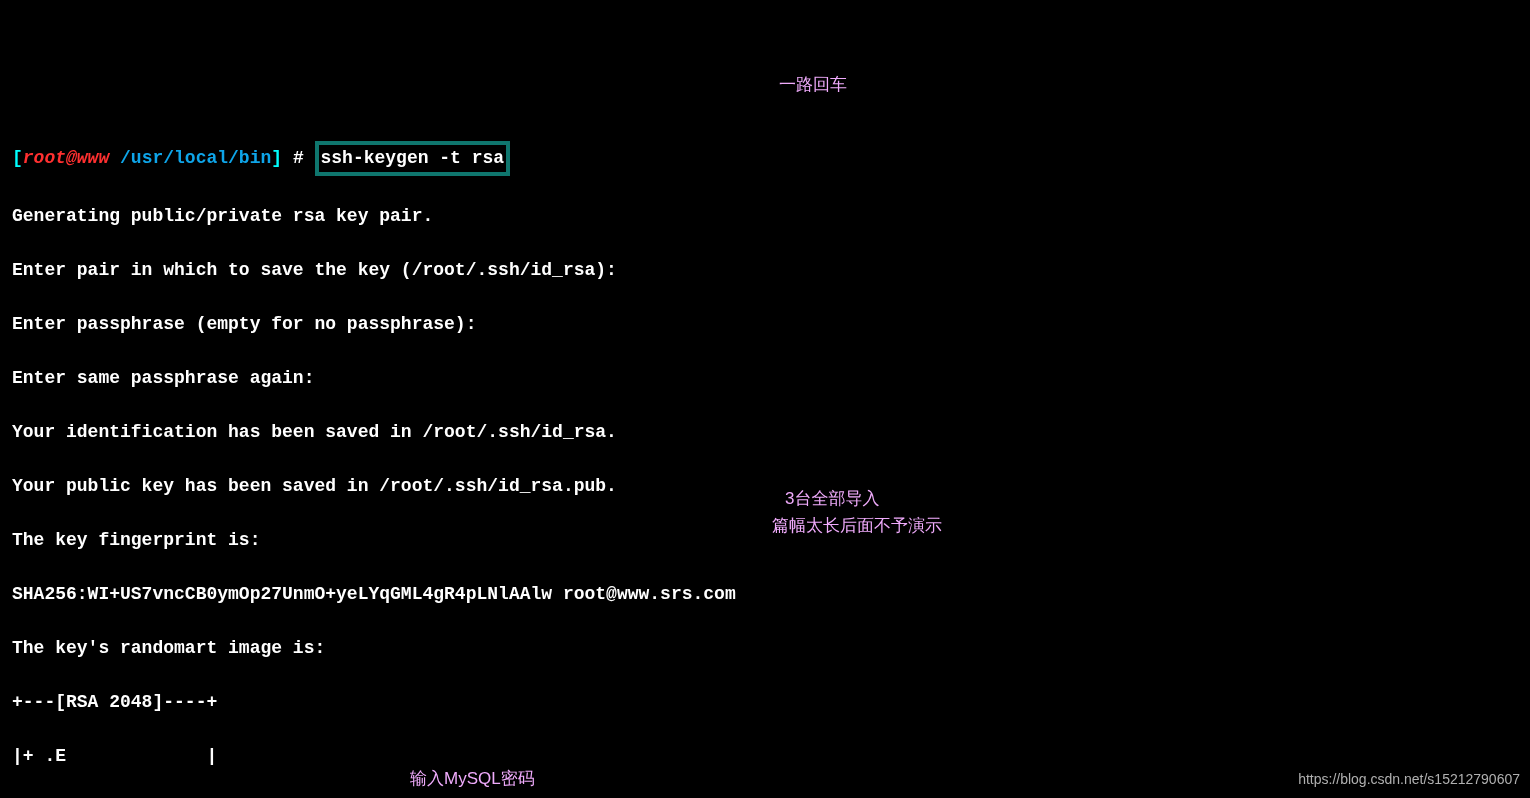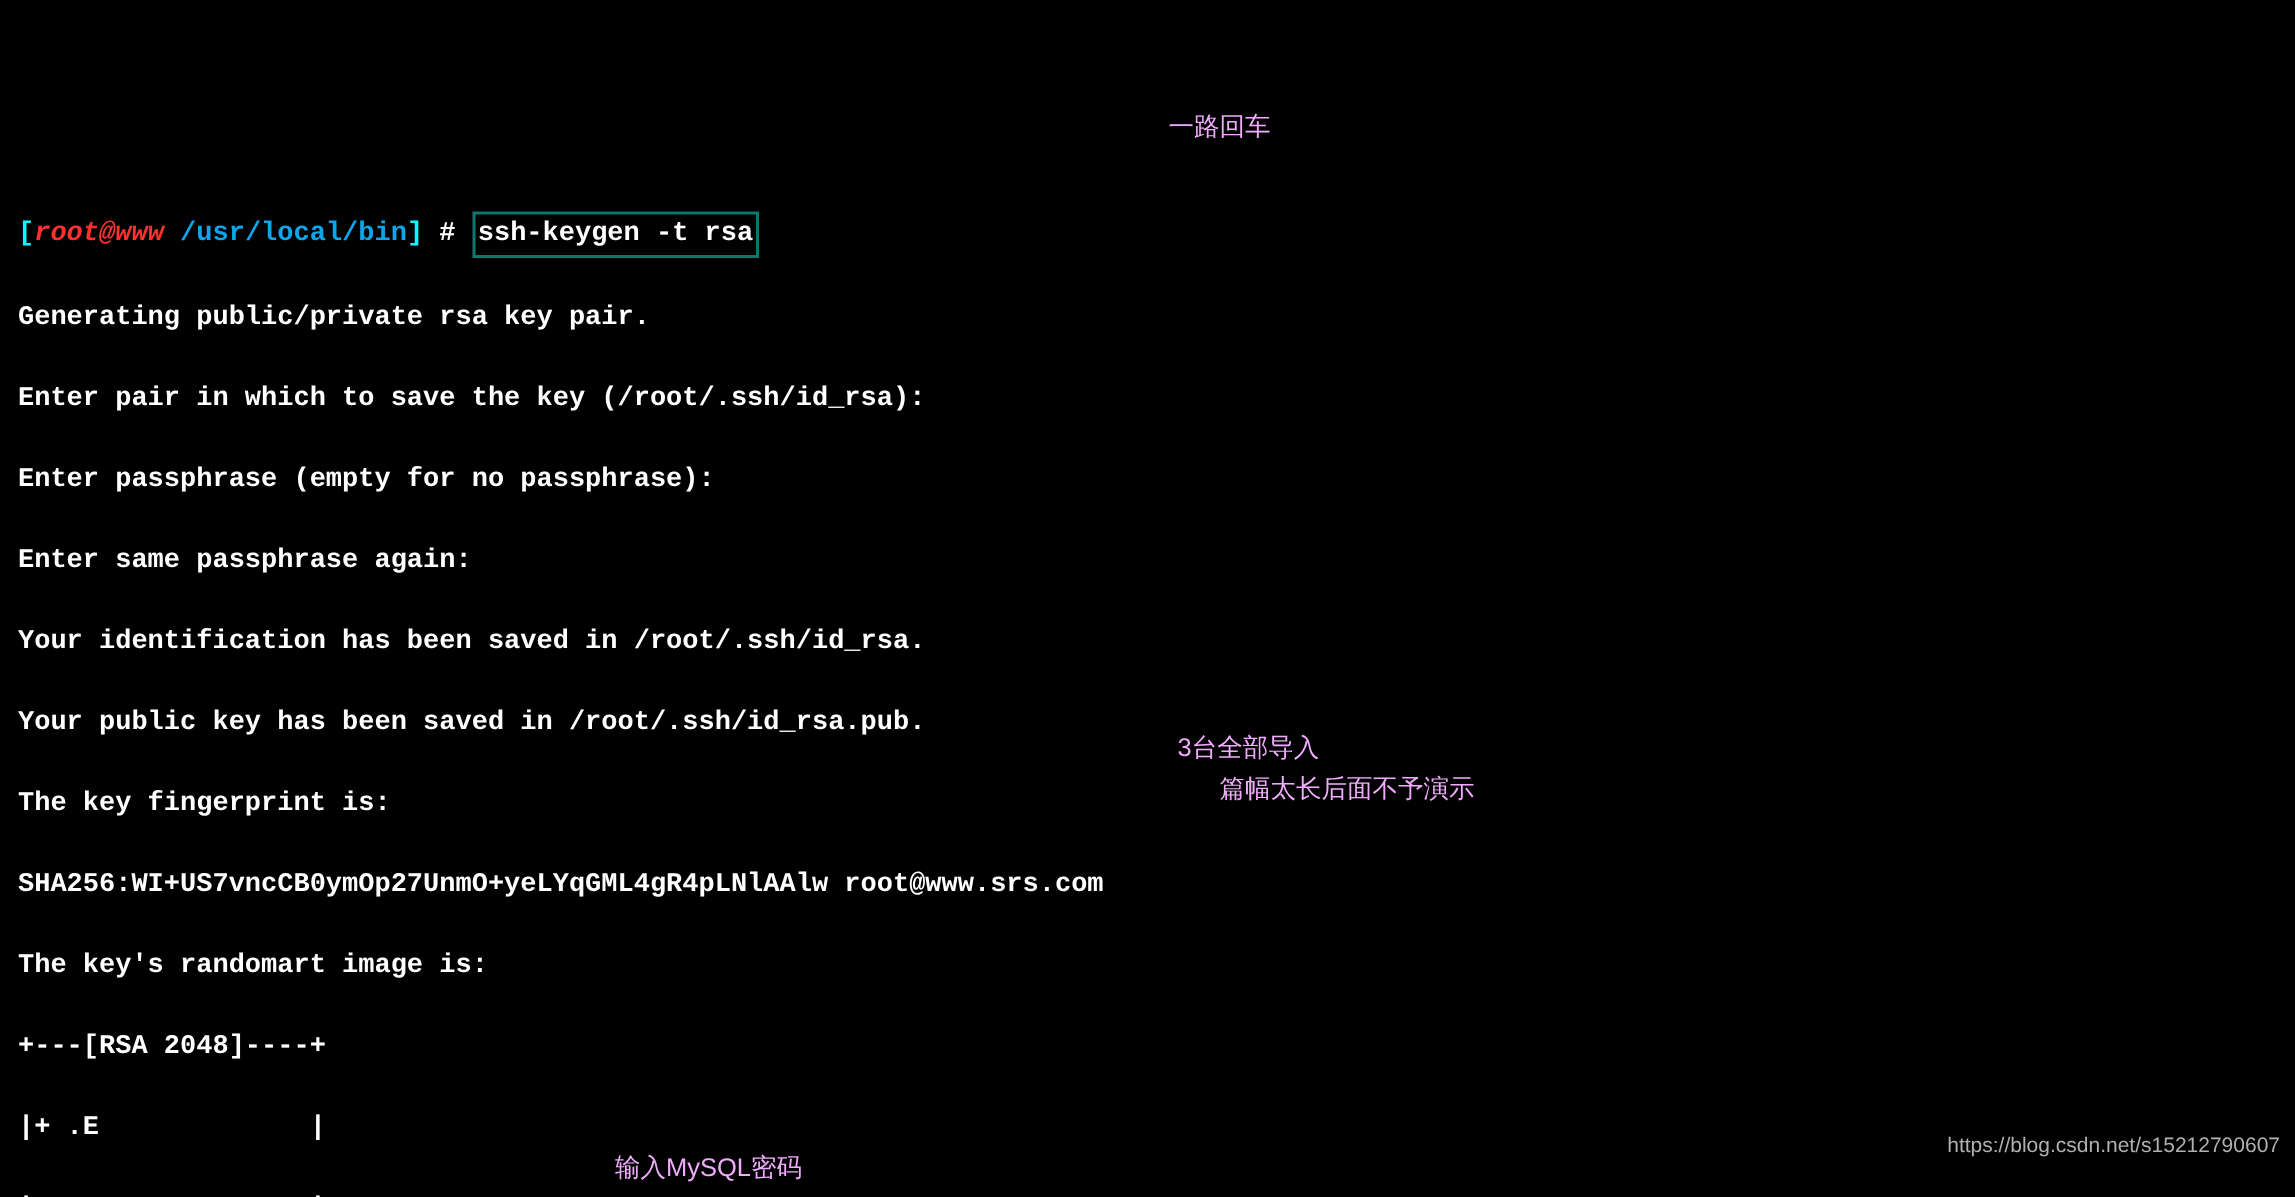--- a/index.html
+++ b/index.html
@@ -16,34 +16,34 @@
       position: relative;
       font-weight: bold;
       white-space: pre;
     }
     .line { display: block; }
     .cyan { color: #00ffff; }
     .red { color: #ff3030; font-style: italic; }
     .yellow { color: #0ea5e9; }
     .white { color: #ffffff; }
     .highlighted-box {
-      border: 2px solid #0f766e;
+      border: 4px solid #0f766e;
       padding: 0 2px;
       display: inline-block;
     }
     .annotation {
       position: absolute;
       color: #f0abfc;
       font-family: 'SimHei', 'Microsoft YaHei', sans-serif;
       font-size: 17px;
       font-weight: normal;
     }
     .watermark {
       position: absolute;
-      bottom: 24px;
+      bottom: 8px;
       right: 10px;
       color: #b0b0b0;
       font-family: Arial, sans-serif;
       font-size: 14px;
       font-weight: normal;
     }
   </style>
 </head>
 <body>
 
@@ -77,19 +77,19 @@
 
 
 
 
 
 
 </div>
 
 <div class="annotation" style="top:72px; left:779px;">一路回车</div>
 <div class="annotation" style="top:486px; left:785px;text-align:center;">3台全部导入</div>
-<div class="annotation" style="top:513px; left:813px;">篇幅太长后面不予演示</div>
+<div class="annotation" style="top:513px; left:772px;">篇幅太长后面不予演示</div>
 <div class="annotation" style="top:766px; left:410px;">输入MySQL密码</div>
 
 <div class="watermark">https://blog.csdn.net/s15212790607</div>
 
 
 
 
 </body></html>

